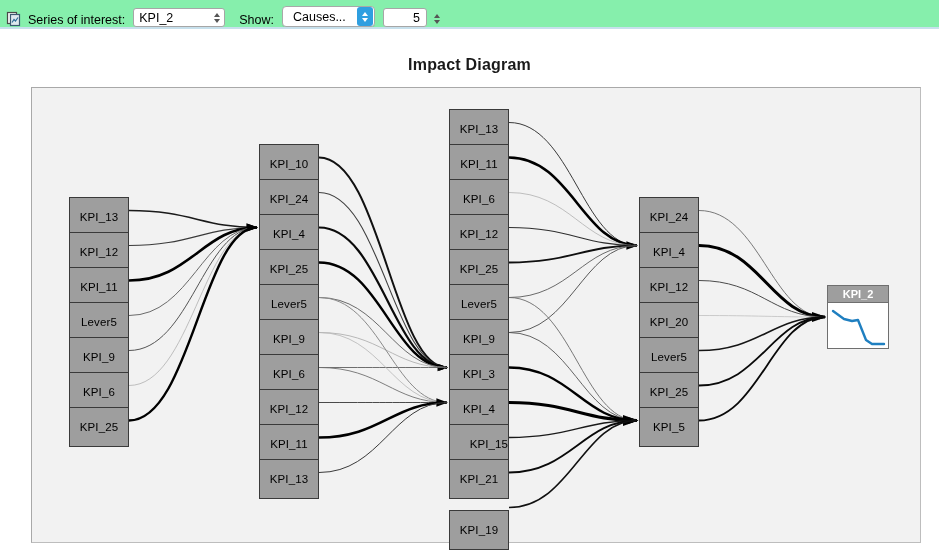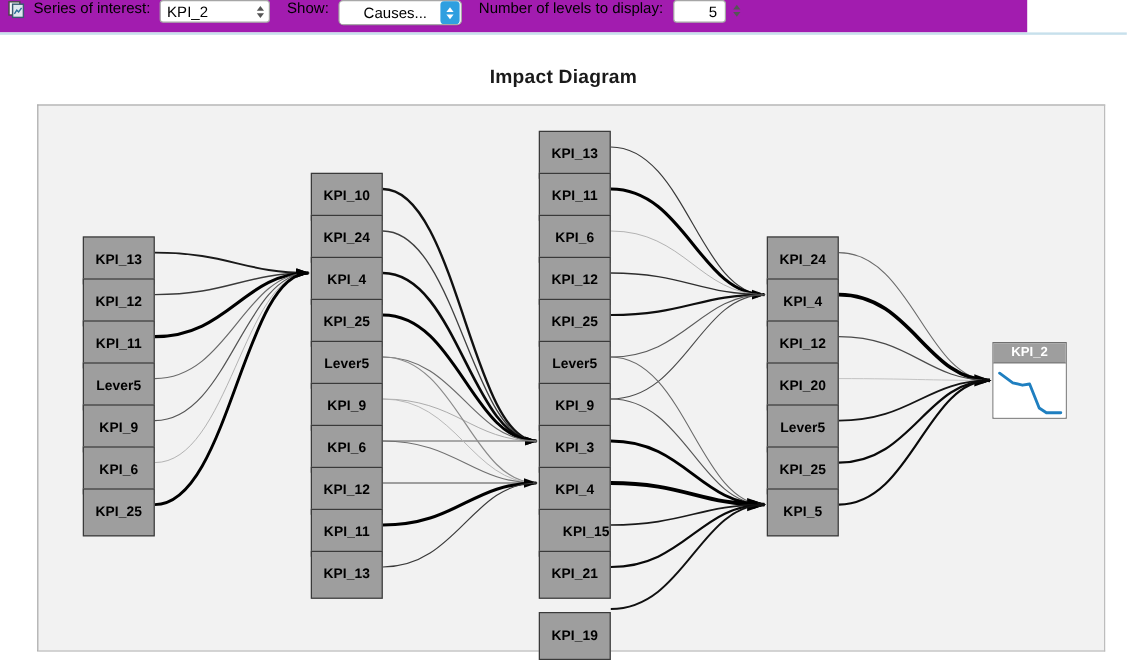--- a/index.html
+++ b/index.html
@@ -7,23 +7,23 @@
     margin: 0; padding: 0;
     width: 939px; height: 556px;
     background: #ffffff;
     font-family: "Liberation Sans", sans-serif;
     overflow: hidden;
   }
 
   
   #toolbar {
     position: absolute; left: 0; top: 0;
-    width: 856px; height: 27px;
-    background: #a21caf;
-    display: flex; align-items: flex-start;
+    width: 939px; height: 27px;
+    background: #86efac;
+    display: flex; align-items: flex-end;
     padding-left: 6px;
     gap: 0px;
   }
   #toolbar-sep {
     position: absolute; left: 0; top: 27px;
     width: 939px; height: 2px;
     background: #c7e0ec;
   }
   .tb-label {
     font-size: 12.5px; color: #000; white-space: nowrap;
@@ -54,21 +54,21 @@
     border-right: 3.5px solid transparent;
   }
   .stepper .up { border-bottom: 4px solid #555; margin-bottom: 2px; }
   .stepper .dn { border-top: 4px solid #555; }
 
   
   .popup-btn {
     height: 21px; background: #ffffff;
     border: 1px solid #a8a8a8; border-radius: 4px;
     display: flex; align-items: center;
-    margin-left: 8px; padding-left: 20px;
+    margin-left: 8px; padding-left: 10px;
     box-shadow: 0 1px 0 rgba(0,0,0,.06);
   }
   .popup-btn .val {
     font-size: 12.5px; color: #000; width: 62px; white-space: nowrap;
   }
   .popup-arrows {
     width: 16px; height: 19px; background: #2f9fe0;
     border-radius: 3px; margin-left: 2px; margin-right: 1px;
     display: flex; flex-direction: column; align-items: center; justify-content: center;
   }
@@ -110,21 +110,21 @@
     border-top-color: #a9a9a9; border-left-color: #a9a9a9;
   }
   #edge-layer { position: absolute; left: 0; top: 0; width: 890px; height: 456px; }
 
   .node {
     position: absolute;
     width: 60px; height: 40px;
     background: #9e9e9e;
     border: 1.5px solid #3a3a3a;
     display: flex; align-items: center; justify-content: center;
-    font-size: 11.5px; font-weight: bold; color: #000;
+    font-size: 11.5px; font-weight: normal; color: #000;
     letter-spacing: .1px;
   }
 
   
   .target-node {
     position: absolute;
     width: 62px; height: 64px;
     border: 1.5px solid #6f6f6f;
     background: #ffffff;
     display: flex; flex-direction: column;
@@ -164,21 +164,20 @@
   <span class="tb-label" style="margin-left:14px;">Show:</span>
 
   <span class="popup-btn">
     <span class="val">Causes...</span>
     <span class="popup-arrows">
       <span class="up"></span>
       <span class="dn"></span>
     </span>
   </span>
 
-  <span class="tb-label" style="margin-left:14px;">Number of levels to display:</span>
 
   <span class="num-field">
     <span class="val">5</span>
   </span>
   <span class="stepper num-stepper">
     <span class="up"></span>
     <span class="dn"></span>
   </span>
 </div>
 <div id="toolbar-sep"></div>

